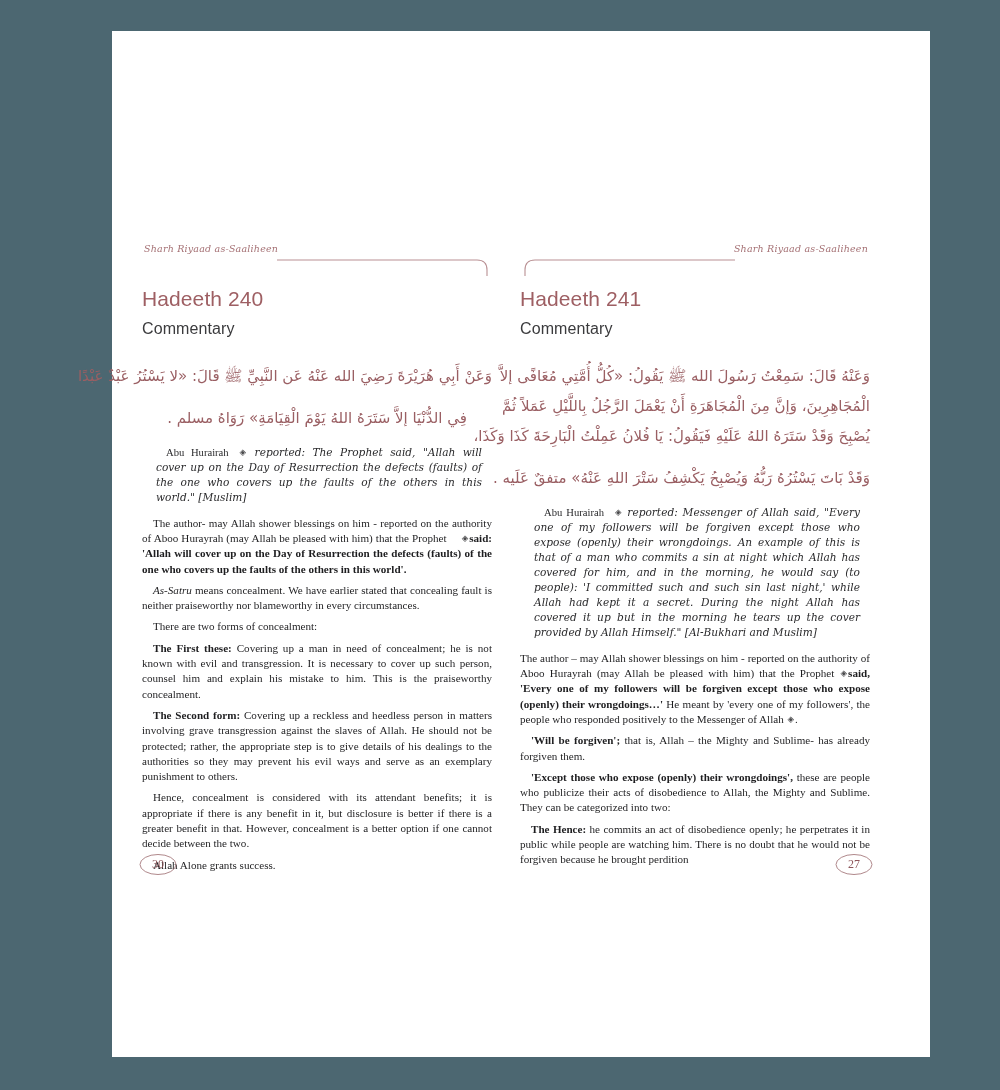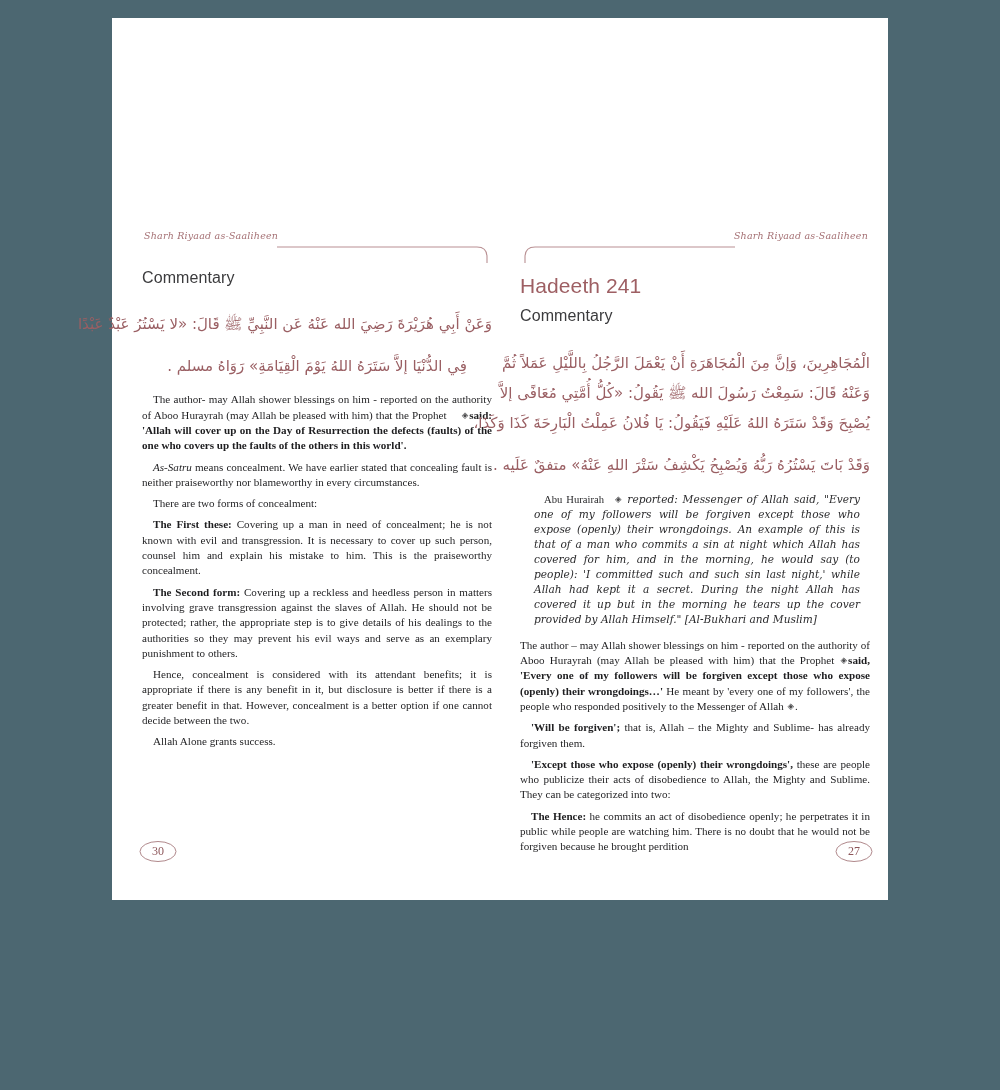--- a/index.html
+++ b/index.html
@@ -11,24 +11,25 @@
     width: 1000px;
     height: 1090px;
     overflow: hidden;
     font-family: "Liberation Serif", serif;
   }
 
   
   .scan-sheet {
     position: absolute;
     left: 112px;
-    top: 18px;
+    top: 31px;
     width: 776px;
-    height: 882px;
+    height: 1026px;
     background: #ffffff;
+    padding-left: 42px;
   }
 
   
   .spread {
     position: absolute;
     left: 0;
     top: 0;
     width: 776px;
     height: 1026px;
   }
@@ -182,27 +183,31 @@
 
       <div class="running-header">
         <div class="running-head-text">Sharh Riyaad as-Saaliheen</div>
         <div class="header-rule">
           <svg width="215" height="22" viewBox="0 0 215 22">
             <path d="M0 5 H200 Q210 5 210 15 V21" fill="none" stroke="#b99093" stroke-width="1.1"></path>
           </svg>
         </div>
       </div>
 
+      <h1 class="hadeeth-title">Hadeeth 240</h1>
       <h2 class="section-title">Commentary</h2>
 
       <div class="arabic-block">
         <span class="ar-line">وَعَنْ أَبِي هُرَيْرَةَ رَضِيَ الله عَنْهُ عَن النَّبِيِّ ﷺ قَالَ: «لا يَسْتُرُ عَبْدٌ عَبْدًا</span>
         <span class="ar-line last">فِي الدُّنْيَا إلاَّ سَتَرَهُ اللهُ يَوْمَ الْقِيَامَةِ» رَوَاهُ مسلم .</span>
       </div>
 
+      <div class="translation">
+        <span class="src">Abu Hurairah</span><span class="honorific">◈</span><span> reported: The Prophet  said, "Allah will cover up on the Day of Resurrection the defects (faults) of the one who covers up the faults of the others in this world." [Muslim]</span>
+      </div>
 
       <div class="body-copy">
         <p>
           <span>The author- may Allah shower blessings on him - reported on the authority of Aboo Hurayrah (may Allah be pleased with him) that the Prophet </span><span class="honorific">◈</span><b>said: 'Allah will cover up on the Day of Resurrection the defects (faults) of the one who covers up the faults of the others in this world'.</b>
         </p>
         <p>
           <i>As-Satru</i><span> means concealment. We have earlier stated that concealing fault is neither praiseworthy nor blameworthy in every circumstances.</span>
         </p>
         <p>
           <span>There are two forms of concealment:</span>
@@ -237,22 +242,22 @@
           <svg width="215" height="22" viewBox="0 0 215 22">
             <path d="M215 5 H15 Q5 5 5 15 V21" fill="none" stroke="#b99093" stroke-width="1.1"></path>
           </svg>
         </div>
       </div>
 
       <h1 class="hadeeth-title">Hadeeth 241</h1>
       <h2 class="section-title">Commentary</h2>
 
       <div class="arabic-block">
+        <span class="ar-line">وَعَنْهُ قَالَ: سَمِعْتُ رَسُولَ الله ﷺ يَقُولُ: «كُلُّ أُمَّتِي مُعَافًى إلاَّ</span>
         <span class="ar-line">الْمُجَاهِرِينَ، وَإنَّ مِنَ الْمُجَاهَرَةِ أَنْ يَعْمَلَ الرَّجُلُ بِاللَّيْلِ عَمَلاً ثُمَّ</span>
-        <span class="ar-line">وَعَنْهُ قَالَ: سَمِعْتُ رَسُولَ الله ﷺ يَقُولُ: «كُلُّ أُمَّتِي مُعَافًى إلاَّ</span>
         <span class="ar-line">يُصْبِحَ وَقَدْ سَتَرَهُ اللهُ عَلَيْهِ فَيَقُولُ: يَا فُلانُ عَمِلْتُ الْبَارِحَةَ كَذَا وَكَذَا،</span>
         <span class="ar-line last">وَقَدْ بَاتَ يَسْتُرُهُ رَبُّهُ وَيُصْبِحُ يَكْشِفُ سَتْرَ اللهِ عَنْهُ» متفقٌ عَلَيه .</span>
       </div>
 
       <div class="translation">
         <span class="src">Abu Hurairah</span><span class="honorific">◈</span><span> reported: Messenger of Allah  said, "Every one of my followers will be forgiven except those who expose (openly) their wrongdoings. An example of this is that of a man who commits a sin at night which Allah has covered for him, and in the morning, he would say (to people): 'I committed such and such sin last night,' while Allah had kept it a secret. During the night Allah has covered it up but in the morning he tears up the cover provided by Allah Himself." [Al-Bukhari and Muslim]</span>
       </div>
 
       <div class="body-copy">
         <p class="flush">

